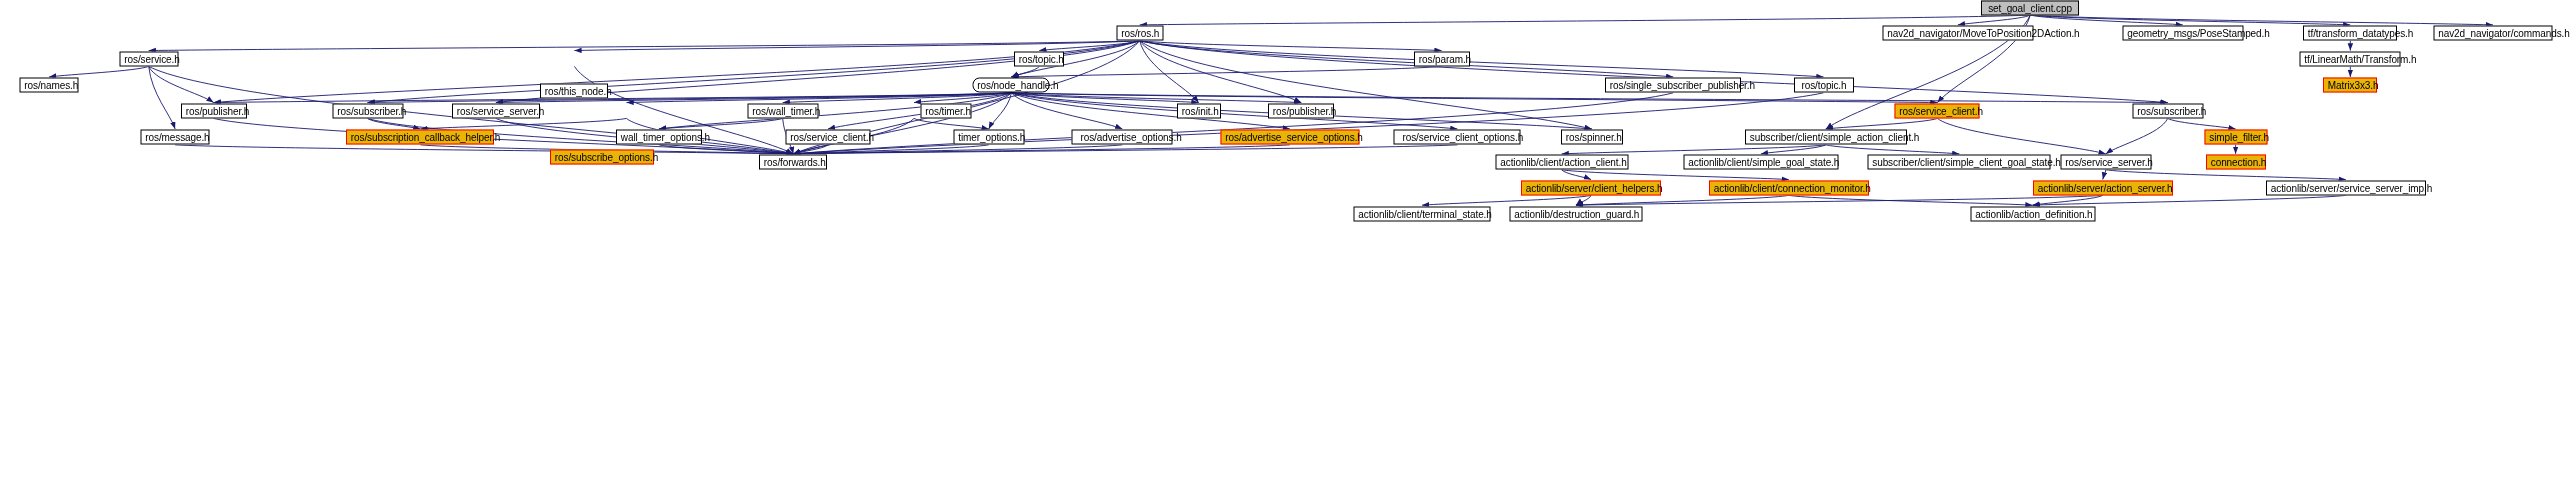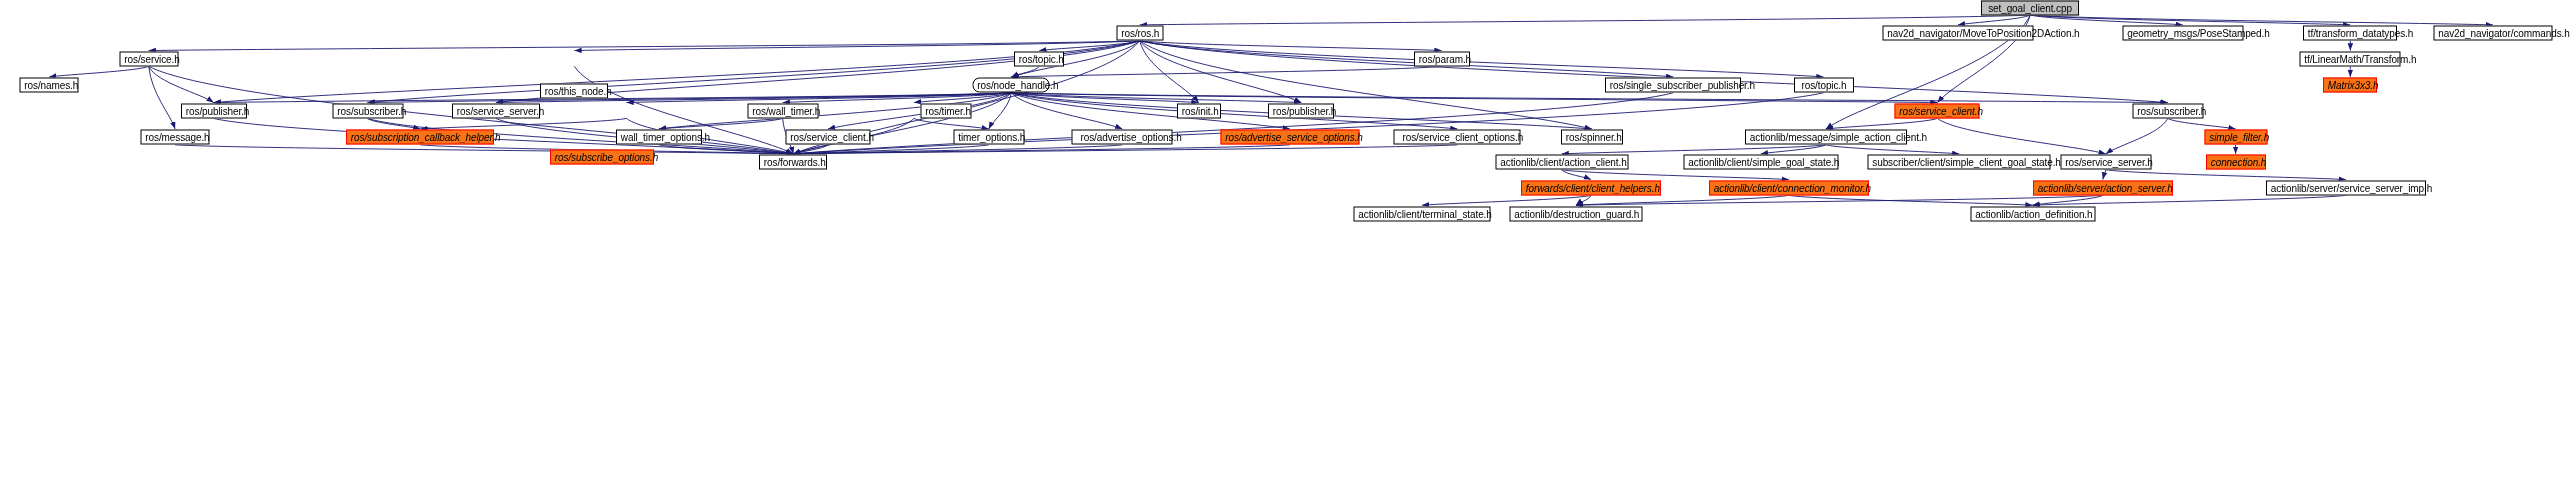--- a/index.html
+++ b/index.html
@@ -38,22 +38,21 @@
     transform: translate(-50%, -50%);
     letter-spacing: -0.1px;
   }
   .node.root {
     background: #bfbfbf;
     border: 0.8px solid #000000;
     font-weight: normal;
   }
   .node.missing {
     border: 0.8px solid #ff0000;
-    background: #f97316;
-    font-style: italic;
+    background: #eab308;
   }
 </style>
 </head>
 <body>
 
 <div id="graph">
   <svg id="edge-layer" viewBox="0 0 3413 635" preserveAspectRatio="none">
     <defs>
       <marker id="arrow" markerWidth="9" markerHeight="9" refX="8" refY="3" orient="auto" markerUnits="strokeWidth">
         <path d="M0,0 L0,6 L8,3 z" fill="#191970"></path>
@@ -180,29 +179,29 @@
       <div class="node missing" style="left: 2236px; top: 137px; width: 63px;">simple_filter.h</div>
       <div class="node" style="left: 175px; top: 137px; width: 69px;">ros/message.h</div>
       <div class="node missing" style="left: 420px; top: 137px; width: 148px;">ros/subscription_callback_helper.h</div>
       <div class="node" style="left: 659px; top: 137px; width: 86px;">wall_timer_options.h</div>
       <div class="node" style="left: 828px; top: 137px; width: 85px;">ros/service_client.h</div>
       <div class="node" style="left: 989px; top: 137px; width: 71px;">timer_options.h</div>
       <div class="node" style="left: 1122px; top: 137px; width: 101px; padding-left: 8px;">ros/advertise_options.h</div>
       <div class="node missing" style="left: 1290px; top: 137px; width: 139px;">ros/advertise_service_options.h</div>
       <div class="node" style="left: 1457px; top: 137px; width: 127px; padding-left: 8px;">ros/service_client_options.h</div>
       <div class="node" style="left: 1592px; top: 137px; width: 62px;">ros/spinner.h</div>
-      <div class="node" style="left: 1826px; top: 137px; width: 162px;">actionlib/message/simple_action_client.h</div>
+      <div class="node" style="left: 1826px; top: 137px; width: 162px;">subscriber/client/simple_action_client.h</div>
       <div class="node" style="left: 2106px; top: 162px; width: 91px;">ros/service_server.h</div>
       <div class="node missing" style="left: 2236px; top: 162px; width: 60px;">connection.h</div>
       <div class="node" style="left: 793px; top: 162px; width: 68px;">ros/forwards.h</div>
       <div class="node" style="left: 1562px; top: 162px; width: 133px;">actionlib/client/action_client.h</div>
       <div class="node" style="left: 1761px; top: 162px; width: 155px;">actionlib/client/simple_goal_state.h</div>
       <div class="node" style="left: 1959px; top: 162px; width: 183px;">subscriber/client/simple_client_goal_state.h</div>
       <div class="node" style="left: 2346px; top: 188px; width: 160px;">actionlib/server/service_server_imp.h</div>
       <div class="node missing" style="left: 2103px; top: 188px; width: 140px;">actionlib/server/action_server.h</div>
-      <div class="node missing" style="left: 1591px; top: 188px; width: 140px;">forwards/client/client_helpers.h</div>
+      <div class="node missing" style="left: 1591px; top: 188px; width: 140px;">actionlib/server/client_helpers.h</div>
       <div class="node missing" style="left: 1789px; top: 188px; width: 160px;">actionlib/client/connection_monitor.h</div>
       <div class="node" style="left: 1422px; top: 214px; width: 137px;">actionlib/client/terminal_state.h</div>
       <div class="node" style="left: 1576px; top: 214px; width: 133px;">actionlib/destruction_guard.h</div>
       <div class="node" style="left: 2033px; top: 214px; width: 125px;">actionlib/action_definition.h</div>
     </div>
 </div>
 
 
 </body></html>

